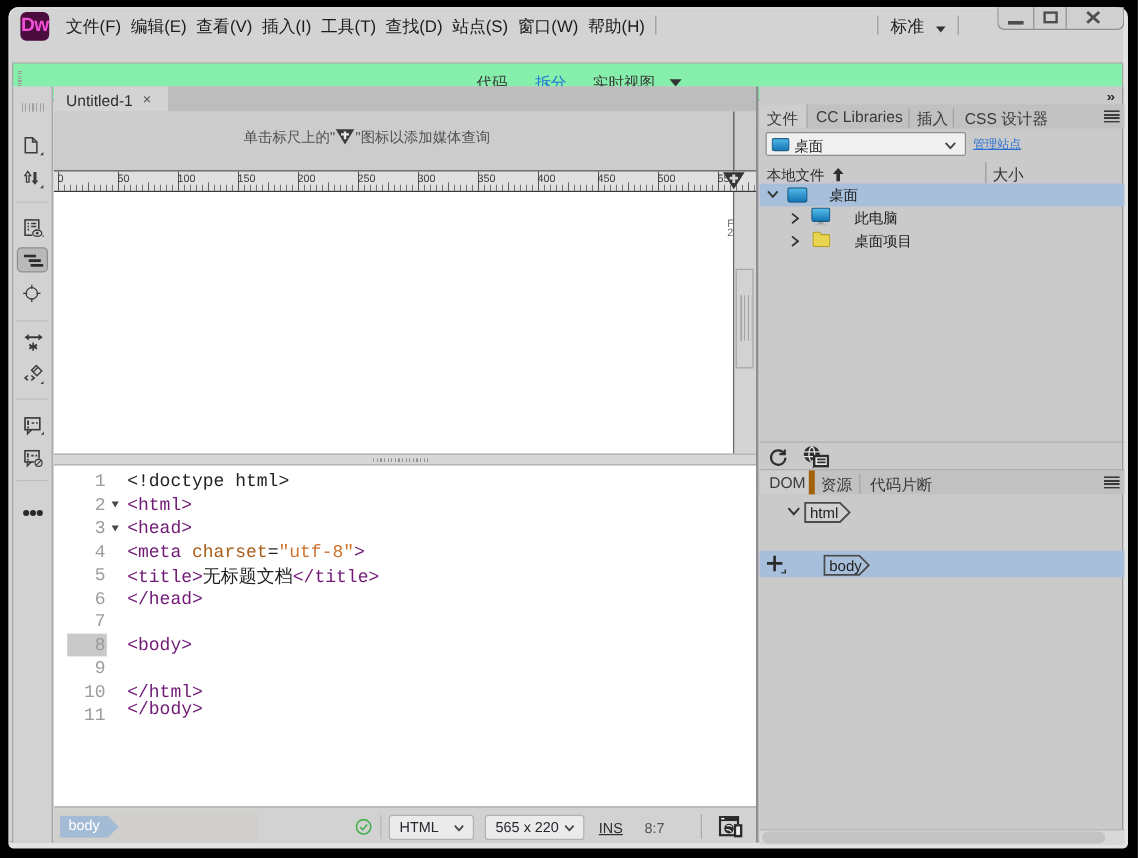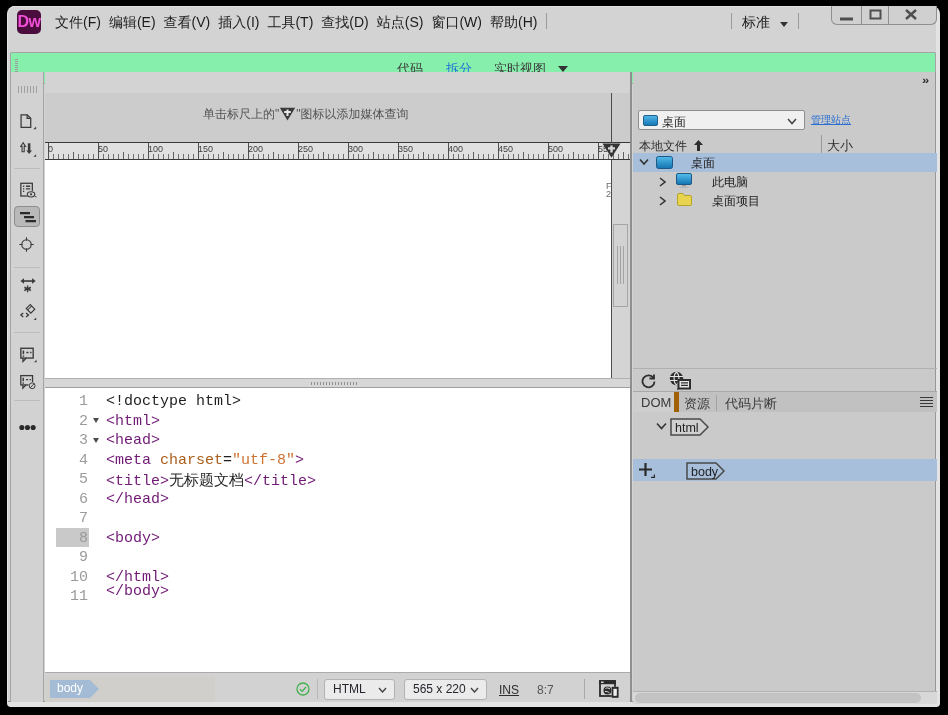--- a/index.html
+++ b/index.html
@@ -202,20 +202,23 @@
     <div class="lsep" style="top:328px;"></div>
 
     <svg class="licon" style="left:8px; top:347px;" width="18" height="7" viewBox="0 0 18 7">
             <circle cx="3" cy="3.5" r="2.7" fill="#2a2a2a"></circle>
             <circle cx="9" cy="3.5" r="2.7" fill="#2a2a2a"></circle>
             <circle cx="15" cy="3.5" r="2.7" fill="#2a2a2a"></circle>
           </svg>
   </div>
 
   <div id="docarea">
+    <div id="tabbar">
+            <div id="tab1">Untitled-1<span id="tabx" style="position:absolute;">×</span></div>
+          </div>
     <div id="mediabar">
             <span class="t">单击标尺上的"<svg style="vertical-align:-3px; display:inline-block;" width="17" height="14" viewBox="0 0 17 14">
                 <path d="M0.8 0.8 H16.2 L8.5 13.5 Z" fill="#3b3b3b"></path>
                 <path d="M8.5 2.5 V9 M5.2 5 H11.8" stroke="#e8e8e8" stroke-width="2"></path>
               </svg>"图标以添加媒体查询</span>
           </div>
     <div id="ruler">
       <div id="ticks"></div>
       <span class="num" style="left:3px;">0</span>
       <span class="num" style="left:53px;">50</span>
@@ -302,20 +305,29 @@
               <rect x="12.6" y="6.8" width="7" height="11" fill="#e2e2e2"></rect>
               <rect x="13.6" y="7.8" width="5" height="9" fill="none" stroke="#2a2a2a" stroke-width="2"></rect>
               <rect x="14.6" y="9" width="3" height="6.4" fill="#eee"></rect>
             </svg>
     </div>
   </div>
 
   <div id="rsep"></div>
   <div id="panel">
     <div id="chev2">»</div>
+    <div class="ptabs" style="top:15px;">
+      <div class="ptab" style="left:0; width:40px; background:#cecece; padding-left:6px; border-right:1px solid #a5a5a5;">文件</div>
+      <div class="ptab" style="left:47px;">CC Libraries</div>
+      <div class="pdiv" style="left:124px;"></div>
+      <div class="ptab" style="left:131px;">插入</div>
+      <div class="pdiv" style="left:161px;"></div>
+      <div class="ptab" style="left:171px;">CSS 设计器</div>
+      <div class="hamb" style="top:5px;"></div>
+    </div>
     <div id="siteddl">
       <svg style="position:absolute; left:4px; top:4px;" width="15" height="12" viewBox="0 0 15 12">
               <defs>
                 <linearGradient id="dg1" x1="0" y1="0" x2="0" y2="1">
                   <stop offset="0" stop-color="#51b7e8"></stop>
                   <stop offset="1" stop-color="#1576b4"></stop>
                 </linearGradient>
               </defs>
               <rect x="0.5" y="0.5" width="14" height="10" rx="1.5" fill="url(#dg1)" stroke="#20608c" stroke-width="1"></rect>
             </svg>

